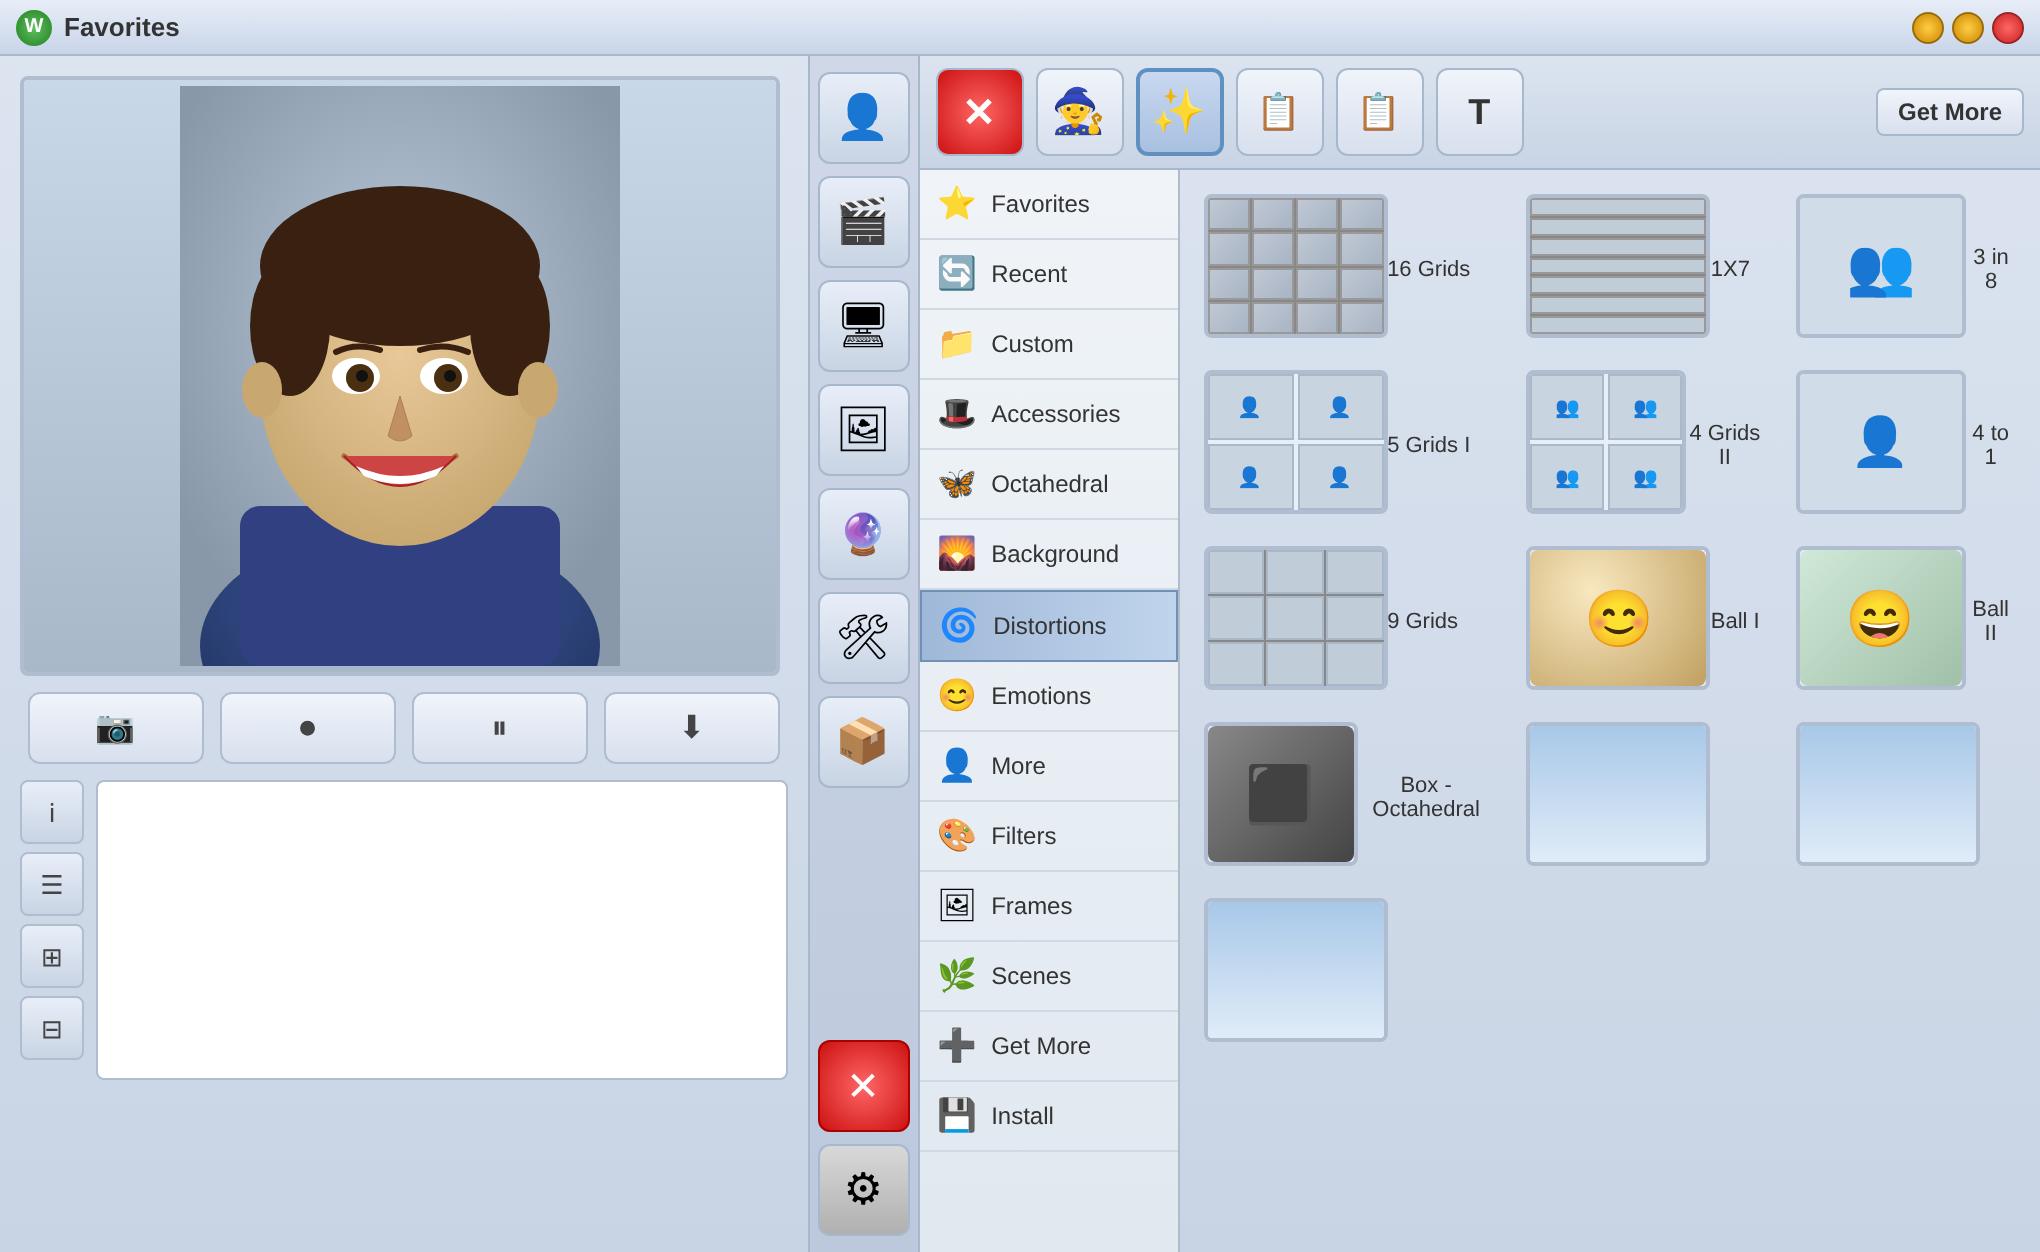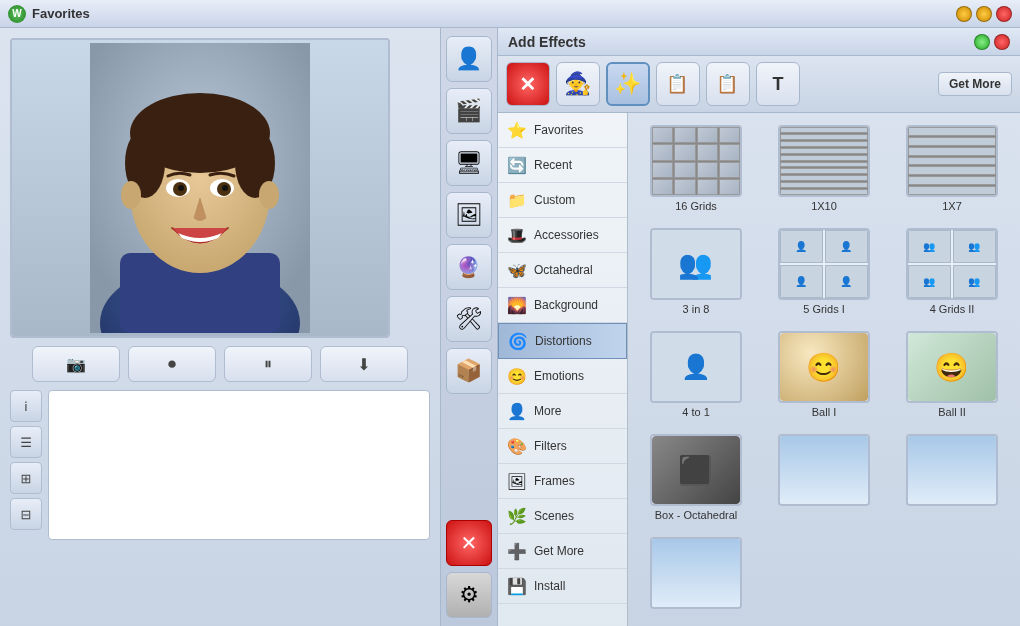--- a/index.html
+++ b/index.html
@@ -310,21 +310,21 @@
     .effects-grid-wrapper::-webkit-scrollbar-thumb { background: #90a8c0; border-radius: 4px; }
 
     .effects-grid {
       display: grid;
       grid-template-columns: repeat(3, 1fr);
       gap: 8px;
     }
 
     .effect-item {
       display: flex;
-      flex-direction: column;
+      flex-direction: row;
       align-items: center;
       cursor: pointer;
       padding: 4px;
       border-radius: 4px;
     }
 
     .effect-thumb {
       width: 92px;
       height: 72px;
       border: 2px solid #b0bcd0;
@@ -489,27 +489,20 @@
     <div class="tool-btn" style="font-size:20px;">🔮</div>
     <div class="tool-btn">🛠</div>
     <div class="tool-btn">📦</div>
     <div class="spacer"></div>
     <div class="tool-btn red-close">✕</div>
     <div class="tool-btn gear">⚙</div>
   </div>
 
   <div class="right-panel">
 
-    <div class="effects-header">
-      <span>Add Effects</span>
-      <div class="effects-header-right">
-        <div class="hdr-btn green"></div>
-        <div class="hdr-btn close"></div>
-      </div>
-    </div>
 
     <div class="effects-toolbar">
       <div class="eff-tb-btn" style="background: radial-gradient(circle, #ff6666, #cc1111); color: white; font-size:20px; font-weight:bold;">✕</div>
       <div class="eff-tb-btn" style="font-size:22px;">🧙</div>
       <div class="eff-tb-btn active" style="font-size:22px;">✨</div>
       <div class="eff-tb-btn" style="font-size:18px;">📋</div>
       <div class="eff-tb-btn" style="font-size:18px; color:#cc4444;">📋</div>
       <div class="eff-tb-btn" style="font-size:18px; font-weight:bold; color:#333;">T</div>
       <button class="get-more-btn">Get More</button>
     </div>
@@ -626,37 +619,20 @@
                   </div>
                   <div class="thumb-cell">
                     <div class="thumb-face"></div>
                   </div>
                   <div class="thumb-cell">
                     <div class="thumb-face"></div>
                   </div>
                 </div>
     </div>
     <span class="effect-label">16 Grids</span>
-  </div>
-            <div class="effect-item">
-    <div class="effect-thumb">
-      <div class="thumb-1x10">
-                  <div class="thumb-cell" style="background:#c0ccd8;"></div>
-                  <div class="thumb-cell" style="background:#c0ccd8;"></div>
-                  <div class="thumb-cell" style="background:#c0ccd8;"></div>
-                  <div class="thumb-cell" style="background:#c0ccd8;"></div>
-                  <div class="thumb-cell" style="background:#c0ccd8;"></div>
-                  <div class="thumb-cell" style="background:#c0ccd8;"></div>
-                  <div class="thumb-cell" style="background:#c0ccd8;"></div>
-                  <div class="thumb-cell" style="background:#c0ccd8;"></div>
-                  <div class="thumb-cell" style="background:#c0ccd8;"></div>
-                  <div class="thumb-cell" style="background:#c0ccd8;"></div>
-                </div>
-    </div>
-    <span class="effect-label">1X10</span>
   </div>
             <div class="effect-item">
     <div class="effect-thumb">
       <div class="thumb-1x7">
                   <div class="thumb-cell" style="background:#c0ccd8;"></div>
                   <div class="thumb-cell" style="background:#c0ccd8;"></div>
                   <div class="thumb-cell" style="background:#c0ccd8;"></div>
                   <div class="thumb-cell" style="background:#c0ccd8;"></div>
                   <div class="thumb-cell" style="background:#c0ccd8;"></div>
                   <div class="thumb-cell" style="background:#c0ccd8;"></div>
@@ -698,20 +674,36 @@
             <div class="effect-item">
     <div class="effect-thumb">
       <div style="width:100%;height:100%;background:#d0dce8;display:flex;align-items:center;justify-content:center;">
       <div style="font-size:24px;">👤</div>
     </div>
     </div>
     <span class="effect-label">4 to 1</span>
   </div>
             <div class="effect-item">
     <div class="effect-thumb">
+      <div style="display:grid;grid-template-columns:repeat(3,1fr);grid-template-rows:repeat(3,1fr);gap:1px;width:100%;height:100%;background:#888;">
+                  <div style="background:#c0ccd8;border:0.5px solid #a8b8c8;"></div>
+                  <div style="background:#c0ccd8;border:0.5px solid #a8b8c8;"></div>
+                  <div style="background:#c0ccd8;border:0.5px solid #a8b8c8;"></div>
+                  <div style="background:#c0ccd8;border:0.5px solid #a8b8c8;"></div>
+                  <div style="background:#c0ccd8;border:0.5px solid #a8b8c8;"></div>
+                  <div style="background:#c0ccd8;border:0.5px solid #a8b8c8;"></div>
+                  <div style="background:#c0ccd8;border:0.5px solid #a8b8c8;"></div>
+                  <div style="background:#c0ccd8;border:0.5px solid #a8b8c8;"></div>
+                  <div style="background:#c0ccd8;border:0.5px solid #a8b8c8;"></div>
+                </div>
+    </div>
+    <span class="effect-label">9 Grids</span>
+  </div>
+            <div class="effect-item">
+    <div class="effect-thumb">
       <div style="width:100%;height:100%;background:radial-gradient(circle at 35% 30%, #f8e8c0, #c0a060);border-radius:4px;display:flex;align-items:center;justify-content:center;font-size:28px;">😊</div>
     </div>
     <span class="effect-label">Ball I</span>
   </div>
             <div class="effect-item">
     <div class="effect-thumb">
       <div style="width:100%;height:100%;background:linear-gradient(135deg,#d0e8d8,#a0c0a8);border-radius:4px;display:flex;align-items:center;justify-content:center;font-size:28px;">😄</div>
     </div>
     <span class="effect-label">Ball II</span>
   </div>

